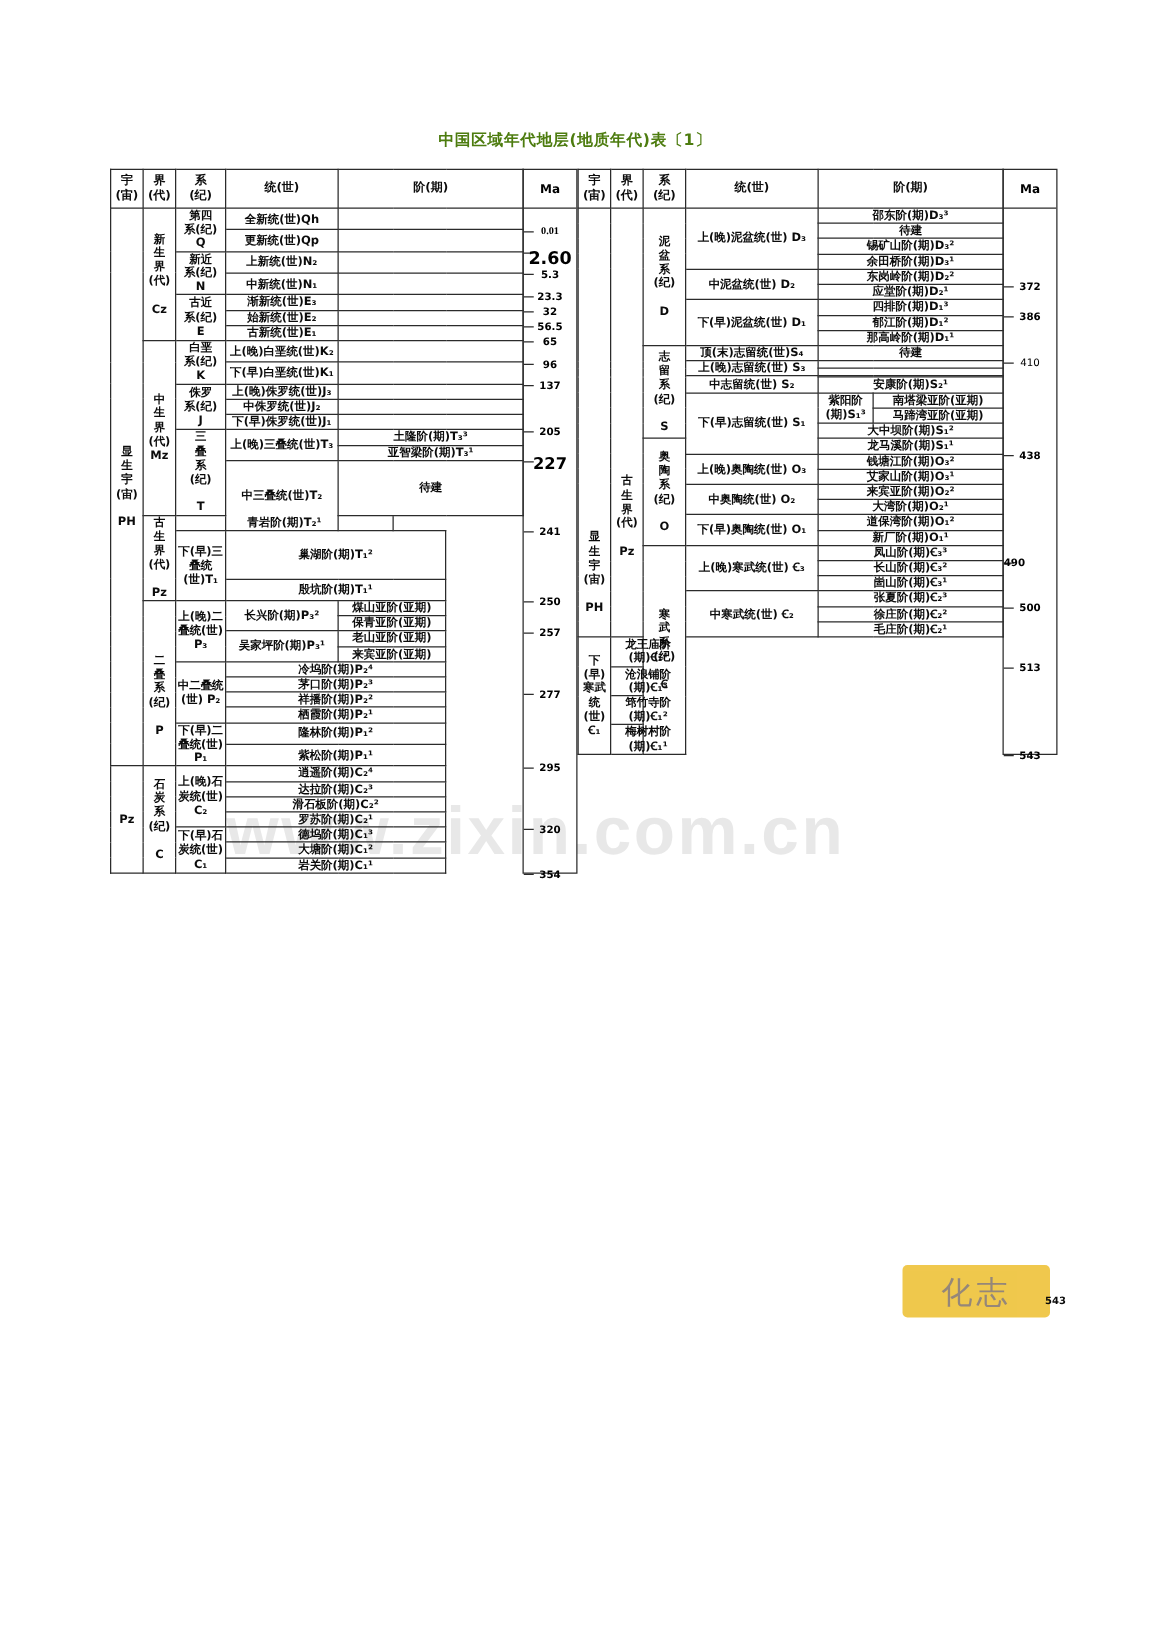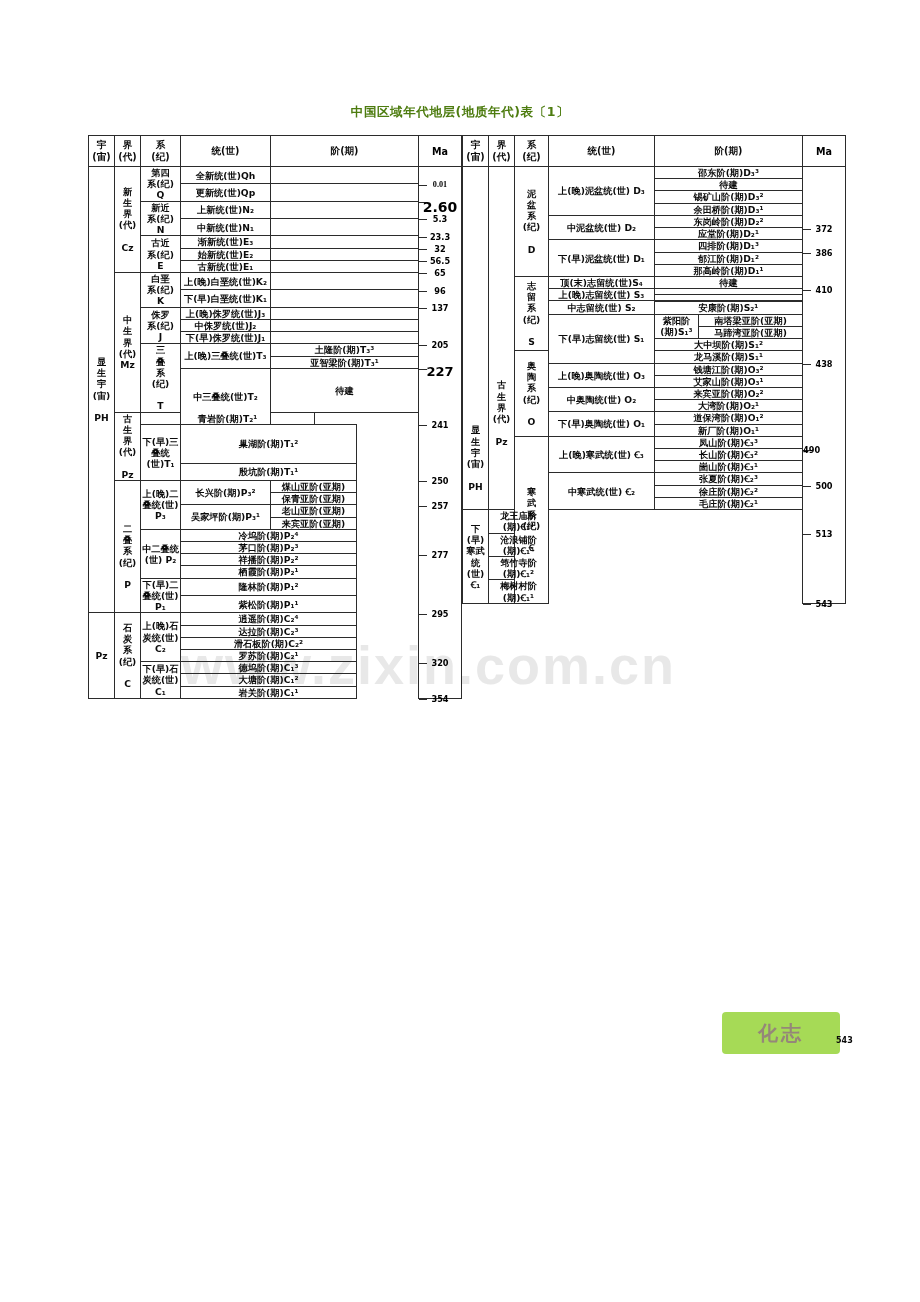--- a/index.html
+++ b/index.html
@@ -11,23 +11,23 @@
     font-size:12.5px;font-weight:bold;letter-spacing:.6px;color:#4d7c0f;
   }
 
   .wm{
     position:absolute;left:181px;top:600px;width:560px;
     font-size:54px;font-weight:bold;color:rgba(150,150,150,0.22);
     letter-spacing:2px;pointer-events:none;user-select:none;font-family:"Liberation Sans",sans-serif;margin-top:34px;
   }
   .stamp{
     position:absolute;left:722px;top:1012px;width:118px;height:42px;
-    background:#84cc16;border-radius:4px;opacity:.72;
+    background:#eab308;border-radius:4px;opacity:.72;
     display:flex;align-items:center;justify-content:center;
-    font-size:20px;font-weight:bold;color:#6d5a46;letter-spacing:3px;
+    font-size:25px;font-weight:normal;color:#6d5a46;letter-spacing:3px;
   }
 
   .tbl{position:absolute;border-collapse:collapse;table-layout:fixed;}
   .tbl td{
     border:1px solid #2b2b2b;
     font-size:9.2px;line-height:1.22;text-align:center;vertical-align:middle;
     font-weight:bold;color:#0b0b0b;padding:0 1px;overflow:hidden;
   }
   .hd td{font-size:9.6px;height:30px;}
   .vert{
@@ -406,21 +406,21 @@
     </tbody>
   </table>
 
   <div id="rightMa" style="position: absolute; left: 802px; top: 135px; width: 44px; height: 469px; border-width: 1px; border-style: solid; border-color: rgb(43, 43, 43); box-sizing: border-box;">
       <div style="position: absolute; left: 0px; top: 0px; width: 100%; height: 30px; border-bottom: 1px solid rgb(43, 43, 43); display: flex; align-items: center; justify-content: center; font-size: 9.6px; font-weight: bold;">Ma</div>
       <div style="position: absolute; left: 0px; width: 8px; top: 92.5938px; border-top: 1px solid rgb(43, 43, 43);"></div>
       <div style="position: absolute; left: 0px; width: 100%; text-align: center; top: 87.5938px; font-size: 8.2px; font-weight: bold; white-space: nowrap;">372</div>
       <div style="position: absolute; left: 0px; width: 8px; top: 117.031px; border-top: 1px solid rgb(43, 43, 43);"></div>
       <div style="position: absolute; left: 0px; width: 100%; text-align: center; top: 112.031px; font-size: 8.2px; font-weight: bold; white-space: nowrap;">386</div>
       <div style="position: absolute; left: 0px; width: 8px; top: 153.688px; border-top: 1px solid rgb(43, 43, 43);"></div>
-      <div style="position: absolute; left: 0px; width: 100%; text-align: center; top: 148.688px; font-size: 8.2px; font-weight: bold; white-space: nowrap;">410</div>
+      <div style="position: absolute; left: 0px; width: 100%; text-align: center; top: 148.688px; font-size: 8.2px; font-weight: normal; white-space: nowrap;">410</div>
       <div style="position: absolute; left: 0px; width: 8px; top: 228px; border-top: 1px solid rgb(43, 43, 43);"></div>
       <div style="position: absolute; left: 0px; width: 100%; text-align: center; top: 223px; font-size: 8.2px; font-weight: bold; white-space: nowrap;">438</div>
       <div style="position: absolute; left: 0px; width: 8px; top: 313.531px; border-top: 1px solid rgb(43, 43, 43);"></div>
       <div style="position: absolute; left: 0px; width: 100%; text-align: left; top: 308.531px; font-size: 8.2px; font-weight: bold; white-space: nowrap;">490</div>
       <div style="position: absolute; left: 0px; width: 8px; top: 350.188px; border-top: 1px solid rgb(43, 43, 43);"></div>
       <div style="position: absolute; left: 0px; width: 100%; text-align: center; top: 345.188px; font-size: 8.2px; font-weight: bold; white-space: nowrap;">500</div>
       <div style="position: absolute; left: 0px; width: 8px; top: 398.062px; border-top: 1px solid rgb(43, 43, 43);"></div>
       <div style="position: absolute; left: 0px; width: 100%; text-align: center; top: 393.062px; font-size: 8.2px; font-weight: bold; white-space: nowrap;">513</div>
       <div style="position: absolute; left: 0px; width: 8px; top: 468.375px; border-top: 1px solid rgb(43, 43, 43);"></div>
       <div style="position: absolute; left: 0px; width: 100%; text-align: center; top: 463.375px; font-size: 8.2px; font-weight: bold; white-space: nowrap;">543</div>

